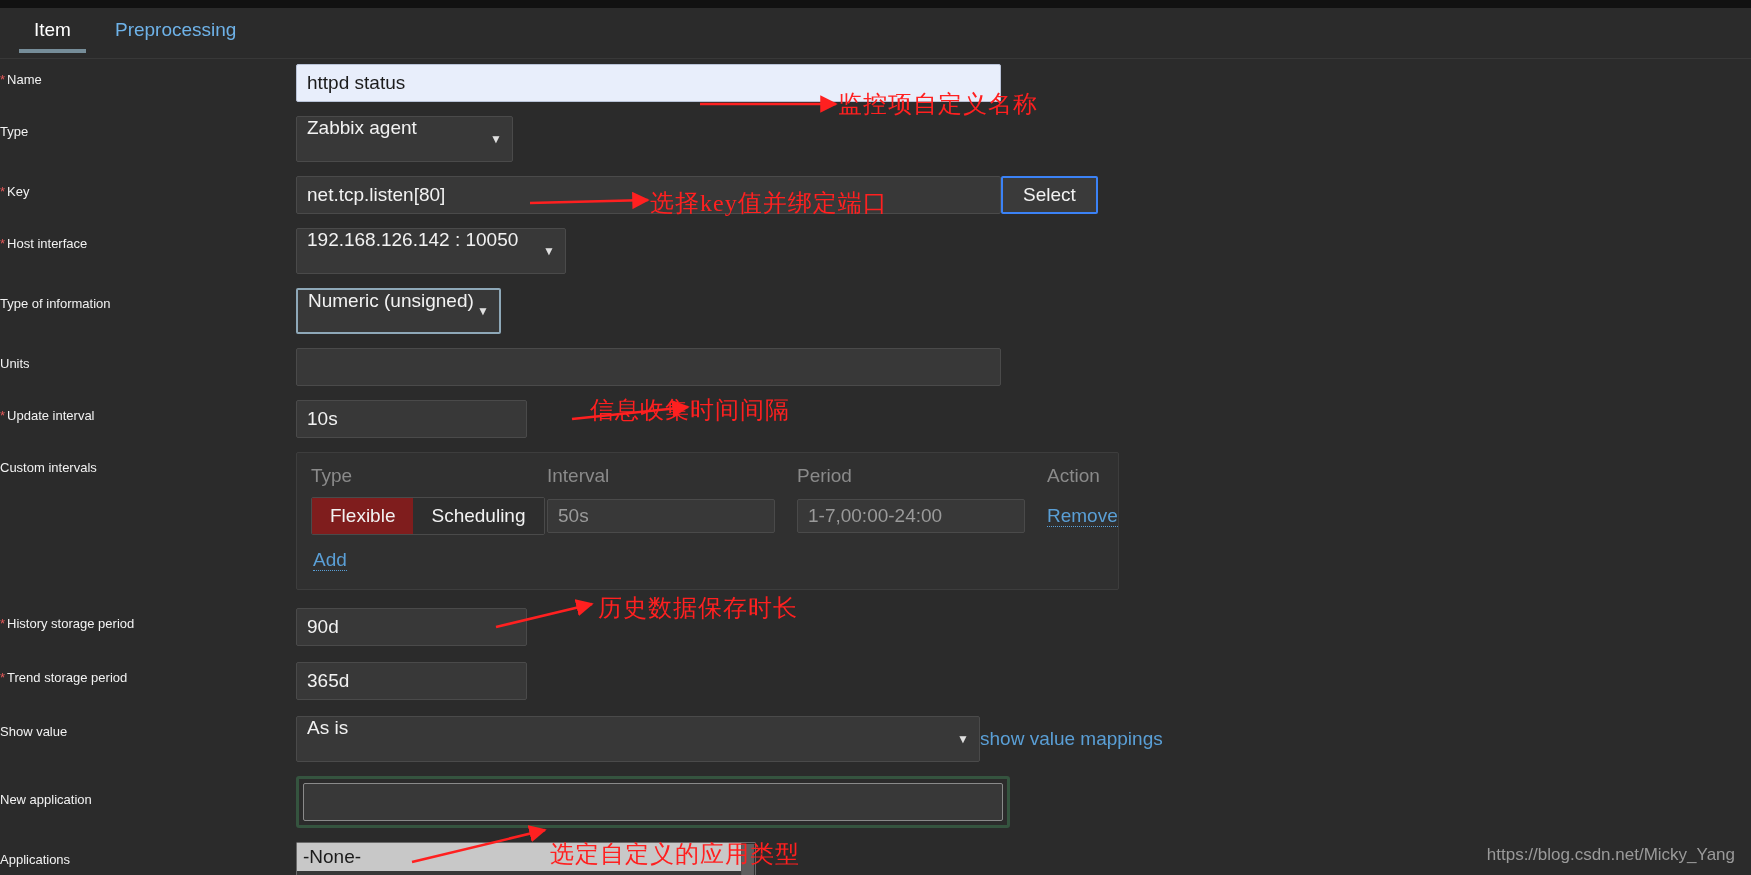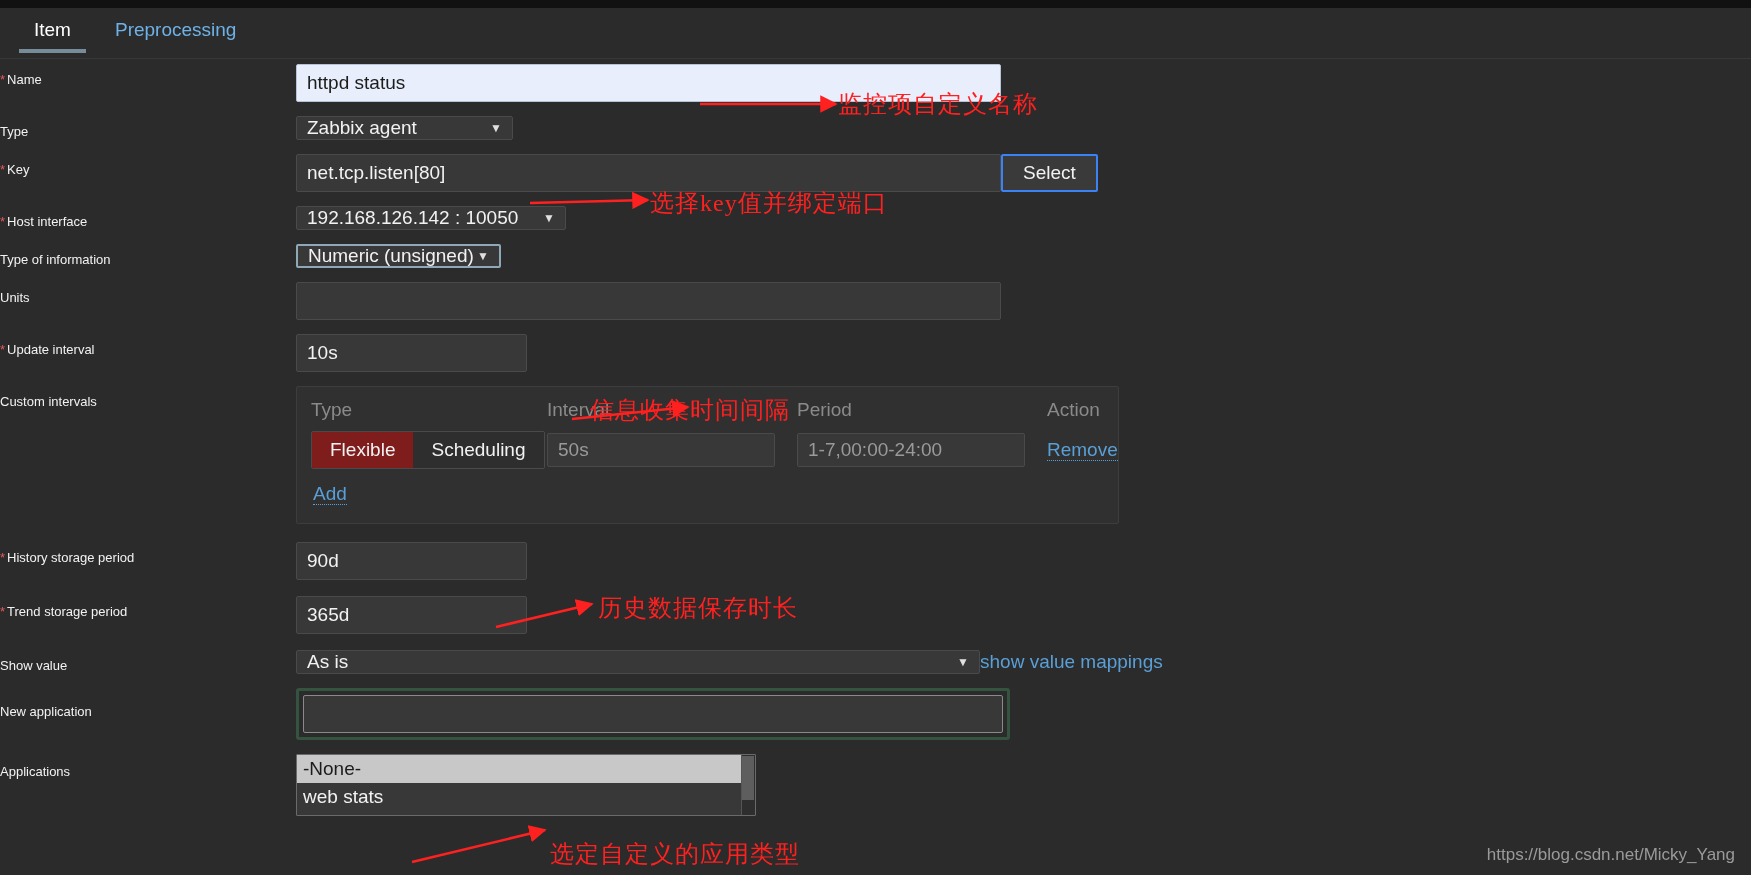--- a/index.html
+++ b/index.html
@@ -94,26 +94,26 @@
     border-color: #b8c2d6;
     color: #1c1c1c;
   }
   .inp::placeholder { color: #8b8b8b; }
 
   .sel {
     background: #383838;
     border: 1px solid #4a4a4a;
     color: #f2f2f2;
     font-size: 19px;
-    height: 24px;
+    height: 46px;
     padding: 0 34px 0 10px;
     border-radius: 2px;
     position: relative;
     display: inline-flex;
-    align-items: center;
+    align-items: flex-start;
     cursor: pointer;
     white-space: nowrap;
   }
   .sel.focus { border: 2px solid #8ea8b8; }
   .caret {
     position: absolute;
     right: 10px; top: 50%;
     transform: translateY(-50%);
     font-size: 12px;
     color: #e0e0e0;

